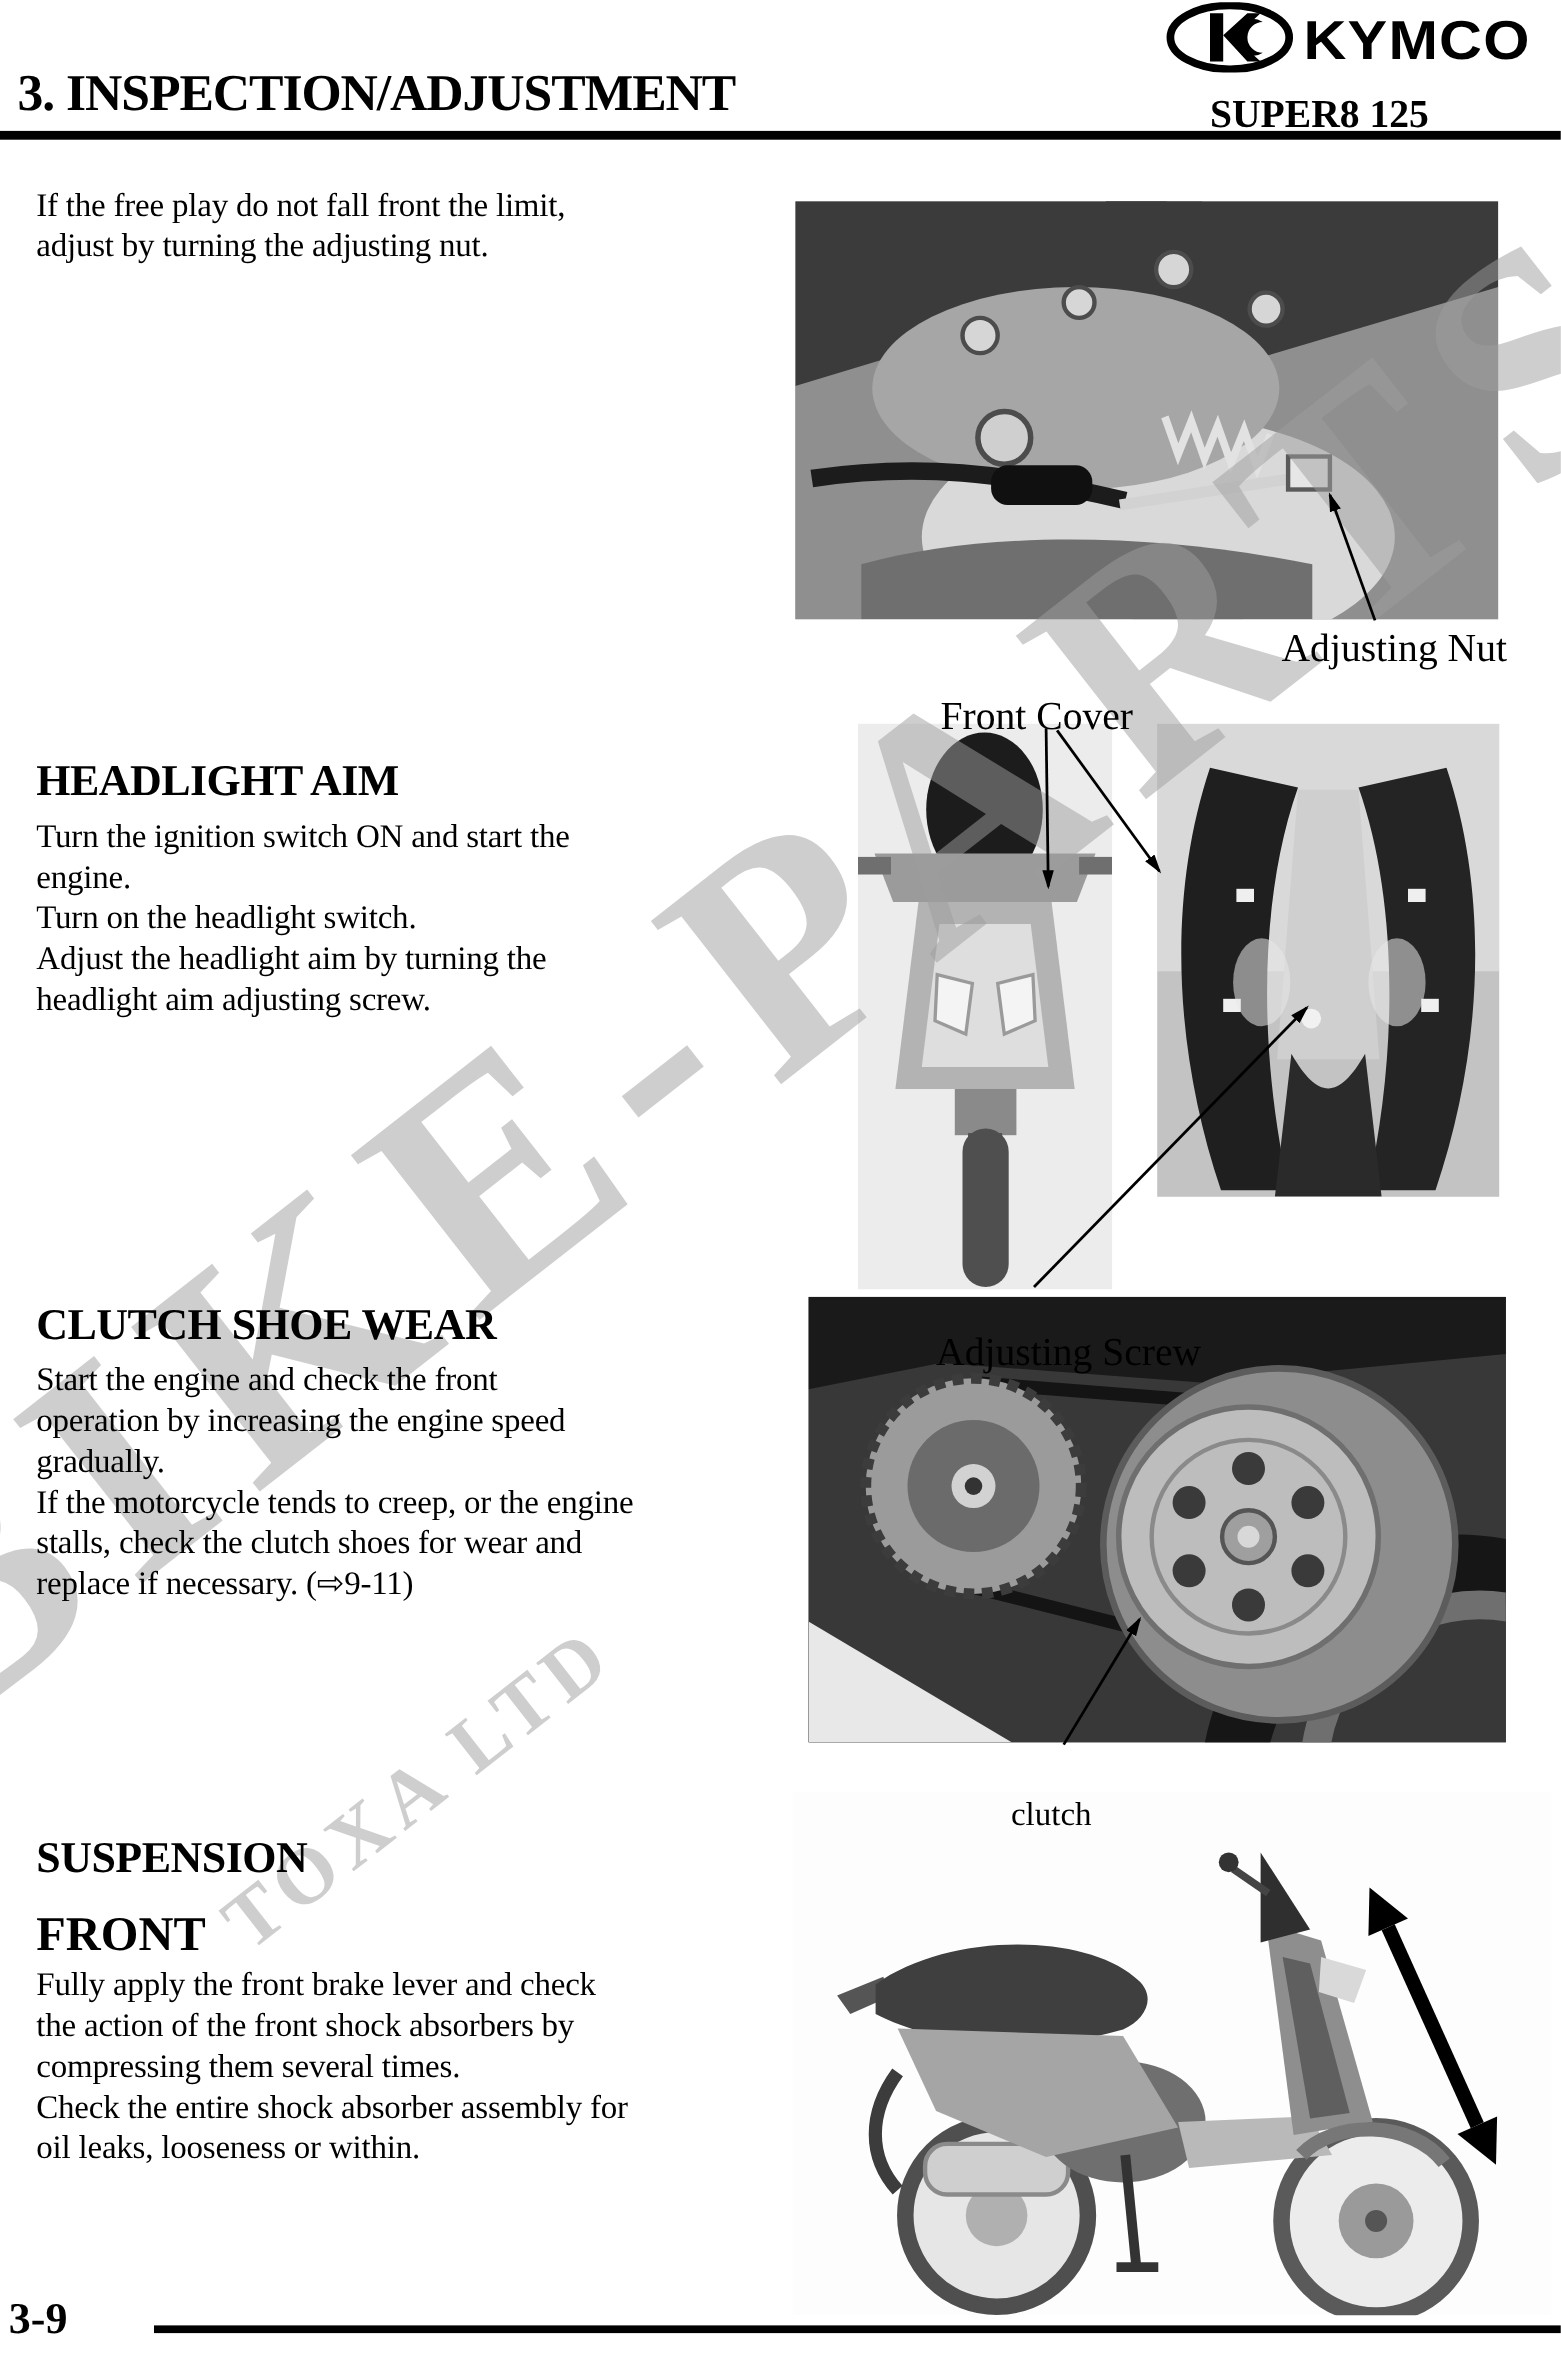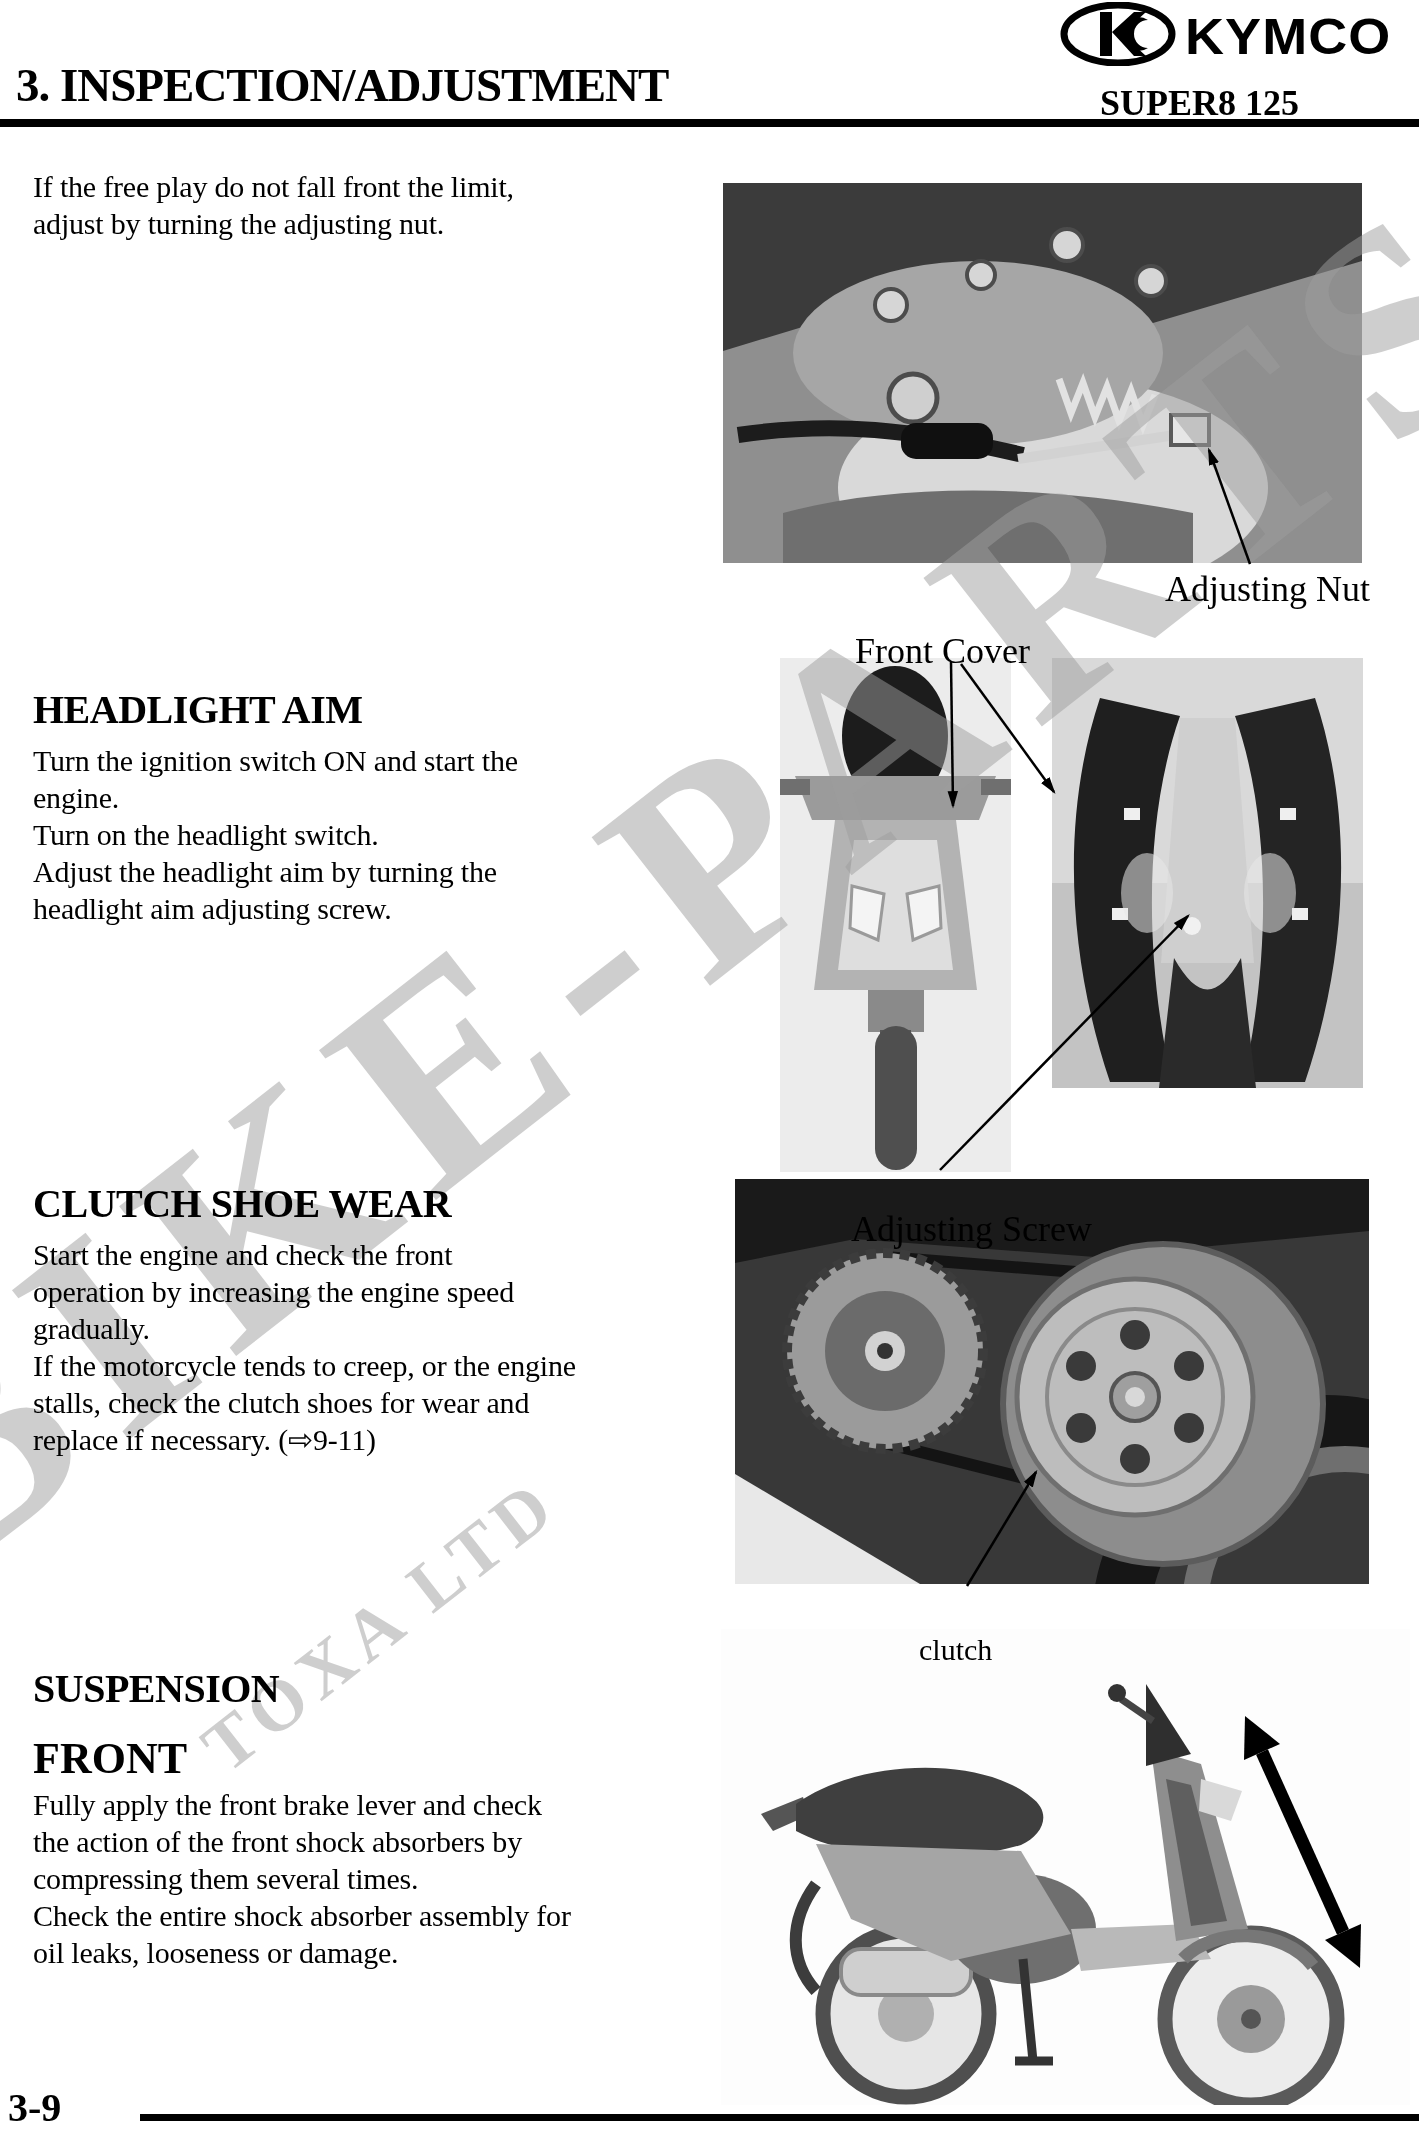--- a/index.html
+++ b/index.html
@@ -74,21 +74,21 @@
     <div>replace if necessary. (⇨9-11)</div>
   </div>
 
   <div class="abs txt sec-h" style="left:33px;top:1665px;">SUSPENSION</div>
   <div class="abs txt sub-h" style="left:33px;top:1733px;">FRONT</div>
   <div class="abs txt body-text" style="left:33px;top:1786px;">
     <div>Fully apply the front brake lever and check</div>
     <div>the action of the front shock absorbers by</div>
     <div>compressing them several times.</div>
     <div>Check the entire shock absorber assembly for</div>
-    <div>oil leaks, looseness or damage.</div>
+    <div>oil leaks, looseness or within.</div>
   </div>
 
   <div class="photo" style="left:723px;top:183px;width:639px;height:380px;background:#8f8f8f;">
     <svg width="639" height="380" viewBox="0 0 639 380">
       <rect x="0" y="0" width="639" height="380" fill="#8f8f8f"></rect>
       <circle cx="610" cy="170" r="345" fill="none" stroke="#262626" stroke-width="48"></circle>
       <circle cx="595" cy="170" r="298" fill="none" stroke="#5f5f5f" stroke-width="32"></circle>
       <path d="M0 0 H639 V78 L430 140 L185 112 L0 168 Z" fill="#3b3b3b"></path>
       <ellipse cx="330" cy="305" rx="215" ry="110" fill="#d9d9d9"></ellipse>
       <ellipse cx="255" cy="170" rx="185" ry="92" fill="#a6a6a6"></ellipse>

